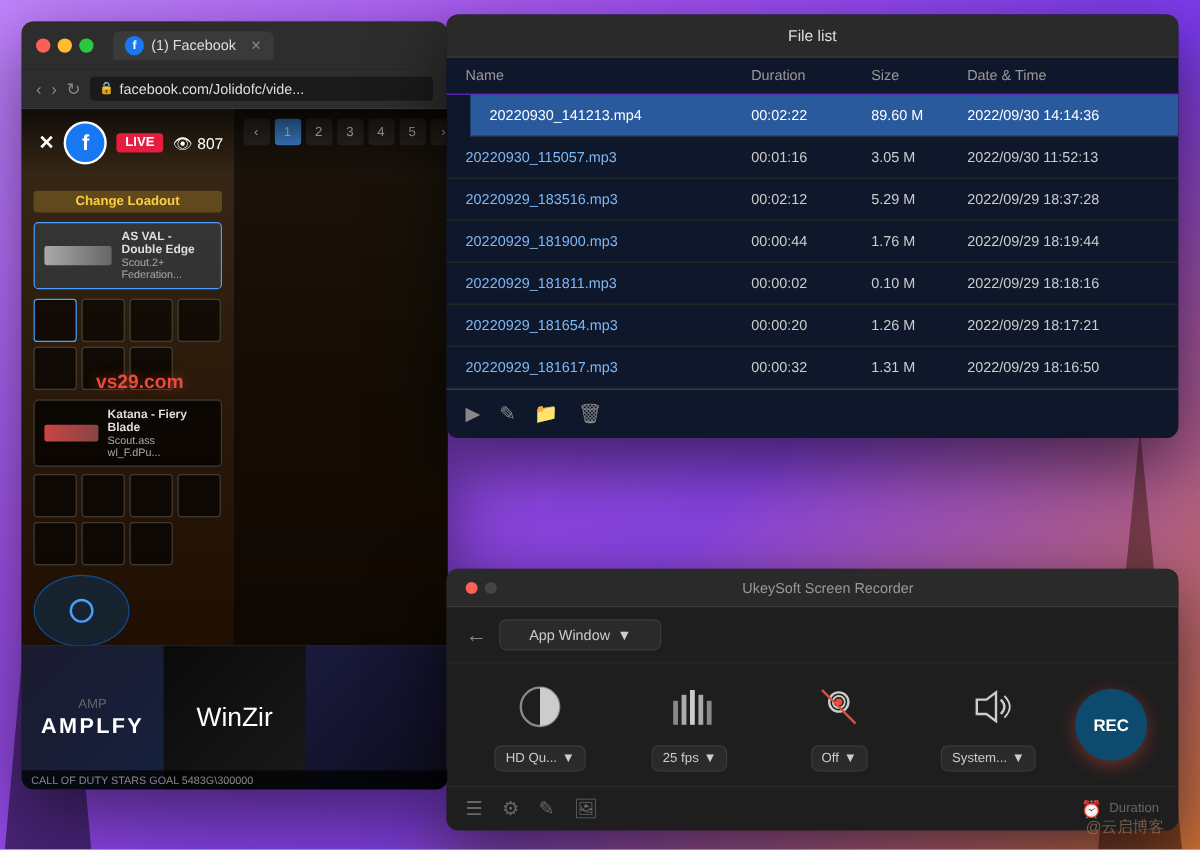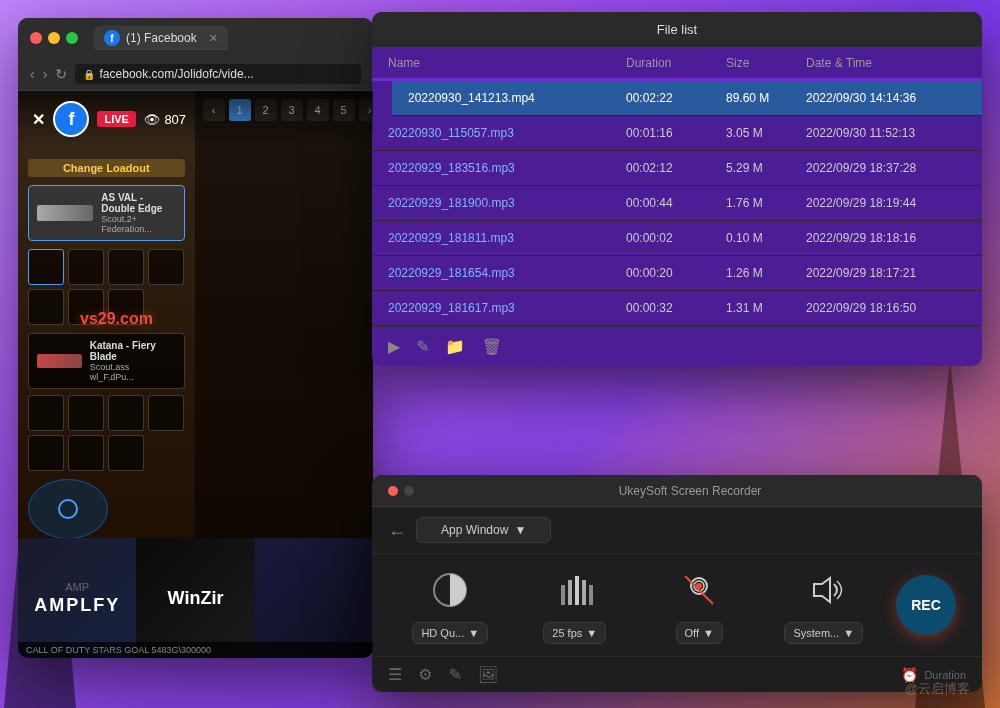--- a/index.html
+++ b/index.html
@@ -282,22 +282,22 @@
     }
 
     .amplify-text {
       font-size: 18px;
       font-weight: bold;
       color: white;
       letter-spacing: 2px;
     }
 
     .winzir-text {
-      font-size: 18px;
-      font-weight: bold;
+      font-size: 22px;
+      font-weight: normal;
       color: white;
     }
 
     
     .watermark {
       position: absolute;
       top: 310px;
       left: 80px;
       font-size: 16px;
       font-weight: bold;
@@ -305,21 +305,21 @@
       text-shadow: 0 0 10px rgba(231,76,60,0.5);
       z-index: 20;
     }
 
     
     .file-list-window {
       position: absolute;
       top: 12px;
       right: 18px;
       width: 610px;
-      background: #4c1d95;
+      background: #0f172a;
       border-radius: 10px;
       box-shadow: 0 20px 60px rgba(0,0,0,0.6);
       overflow: hidden;
     }
 
     .window-titlebar {
       background: #2a2a2a;
       height: 36px;
       display: flex;
       align-items: center;
@@ -335,21 +335,21 @@
     }
 
     .file-list-table {
       width: 100%;
     }
 
     .table-header {
       display: grid;
       grid-template-columns: 1fr 100px 80px 160px;
       padding: 8px 16px;
-      border-bottom: 3px solid #6d28d9;
+      border-bottom: 1px solid #6d28d9;
     }
 
     .th {
       font-size: 12px;
       color: #999;
       font-weight: 500;
     }
 
     .table-row {
       display: grid;

